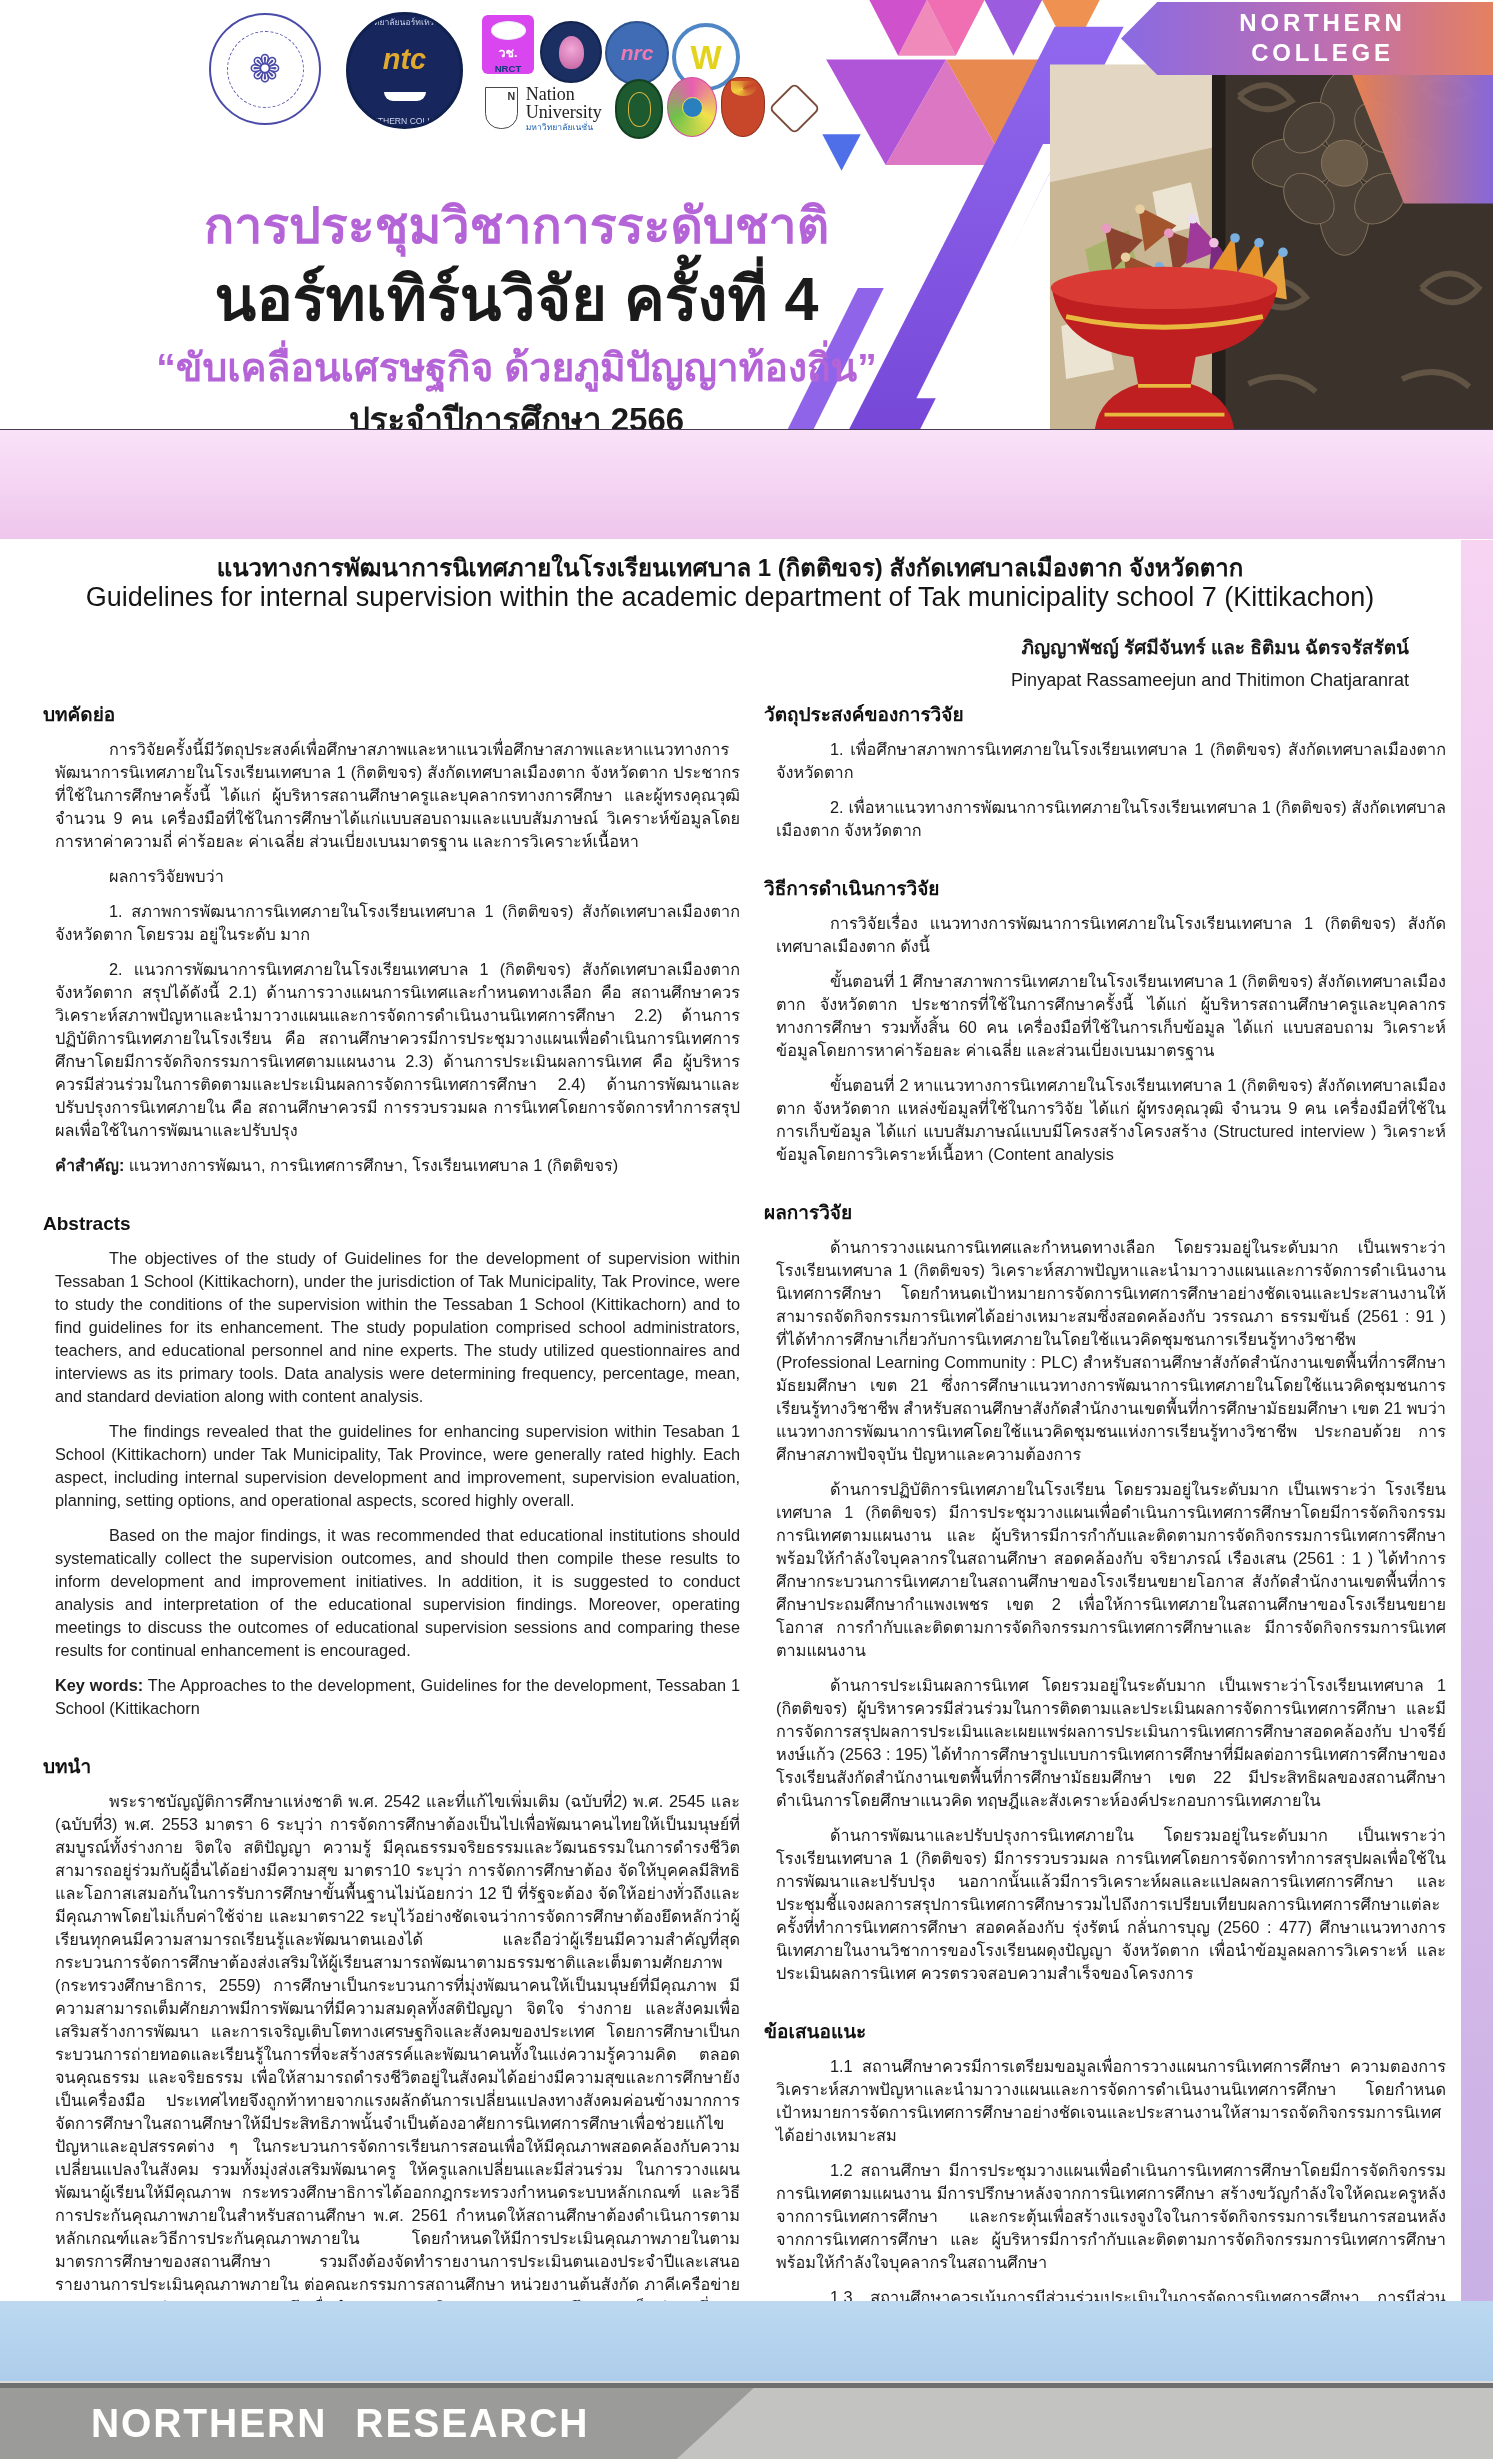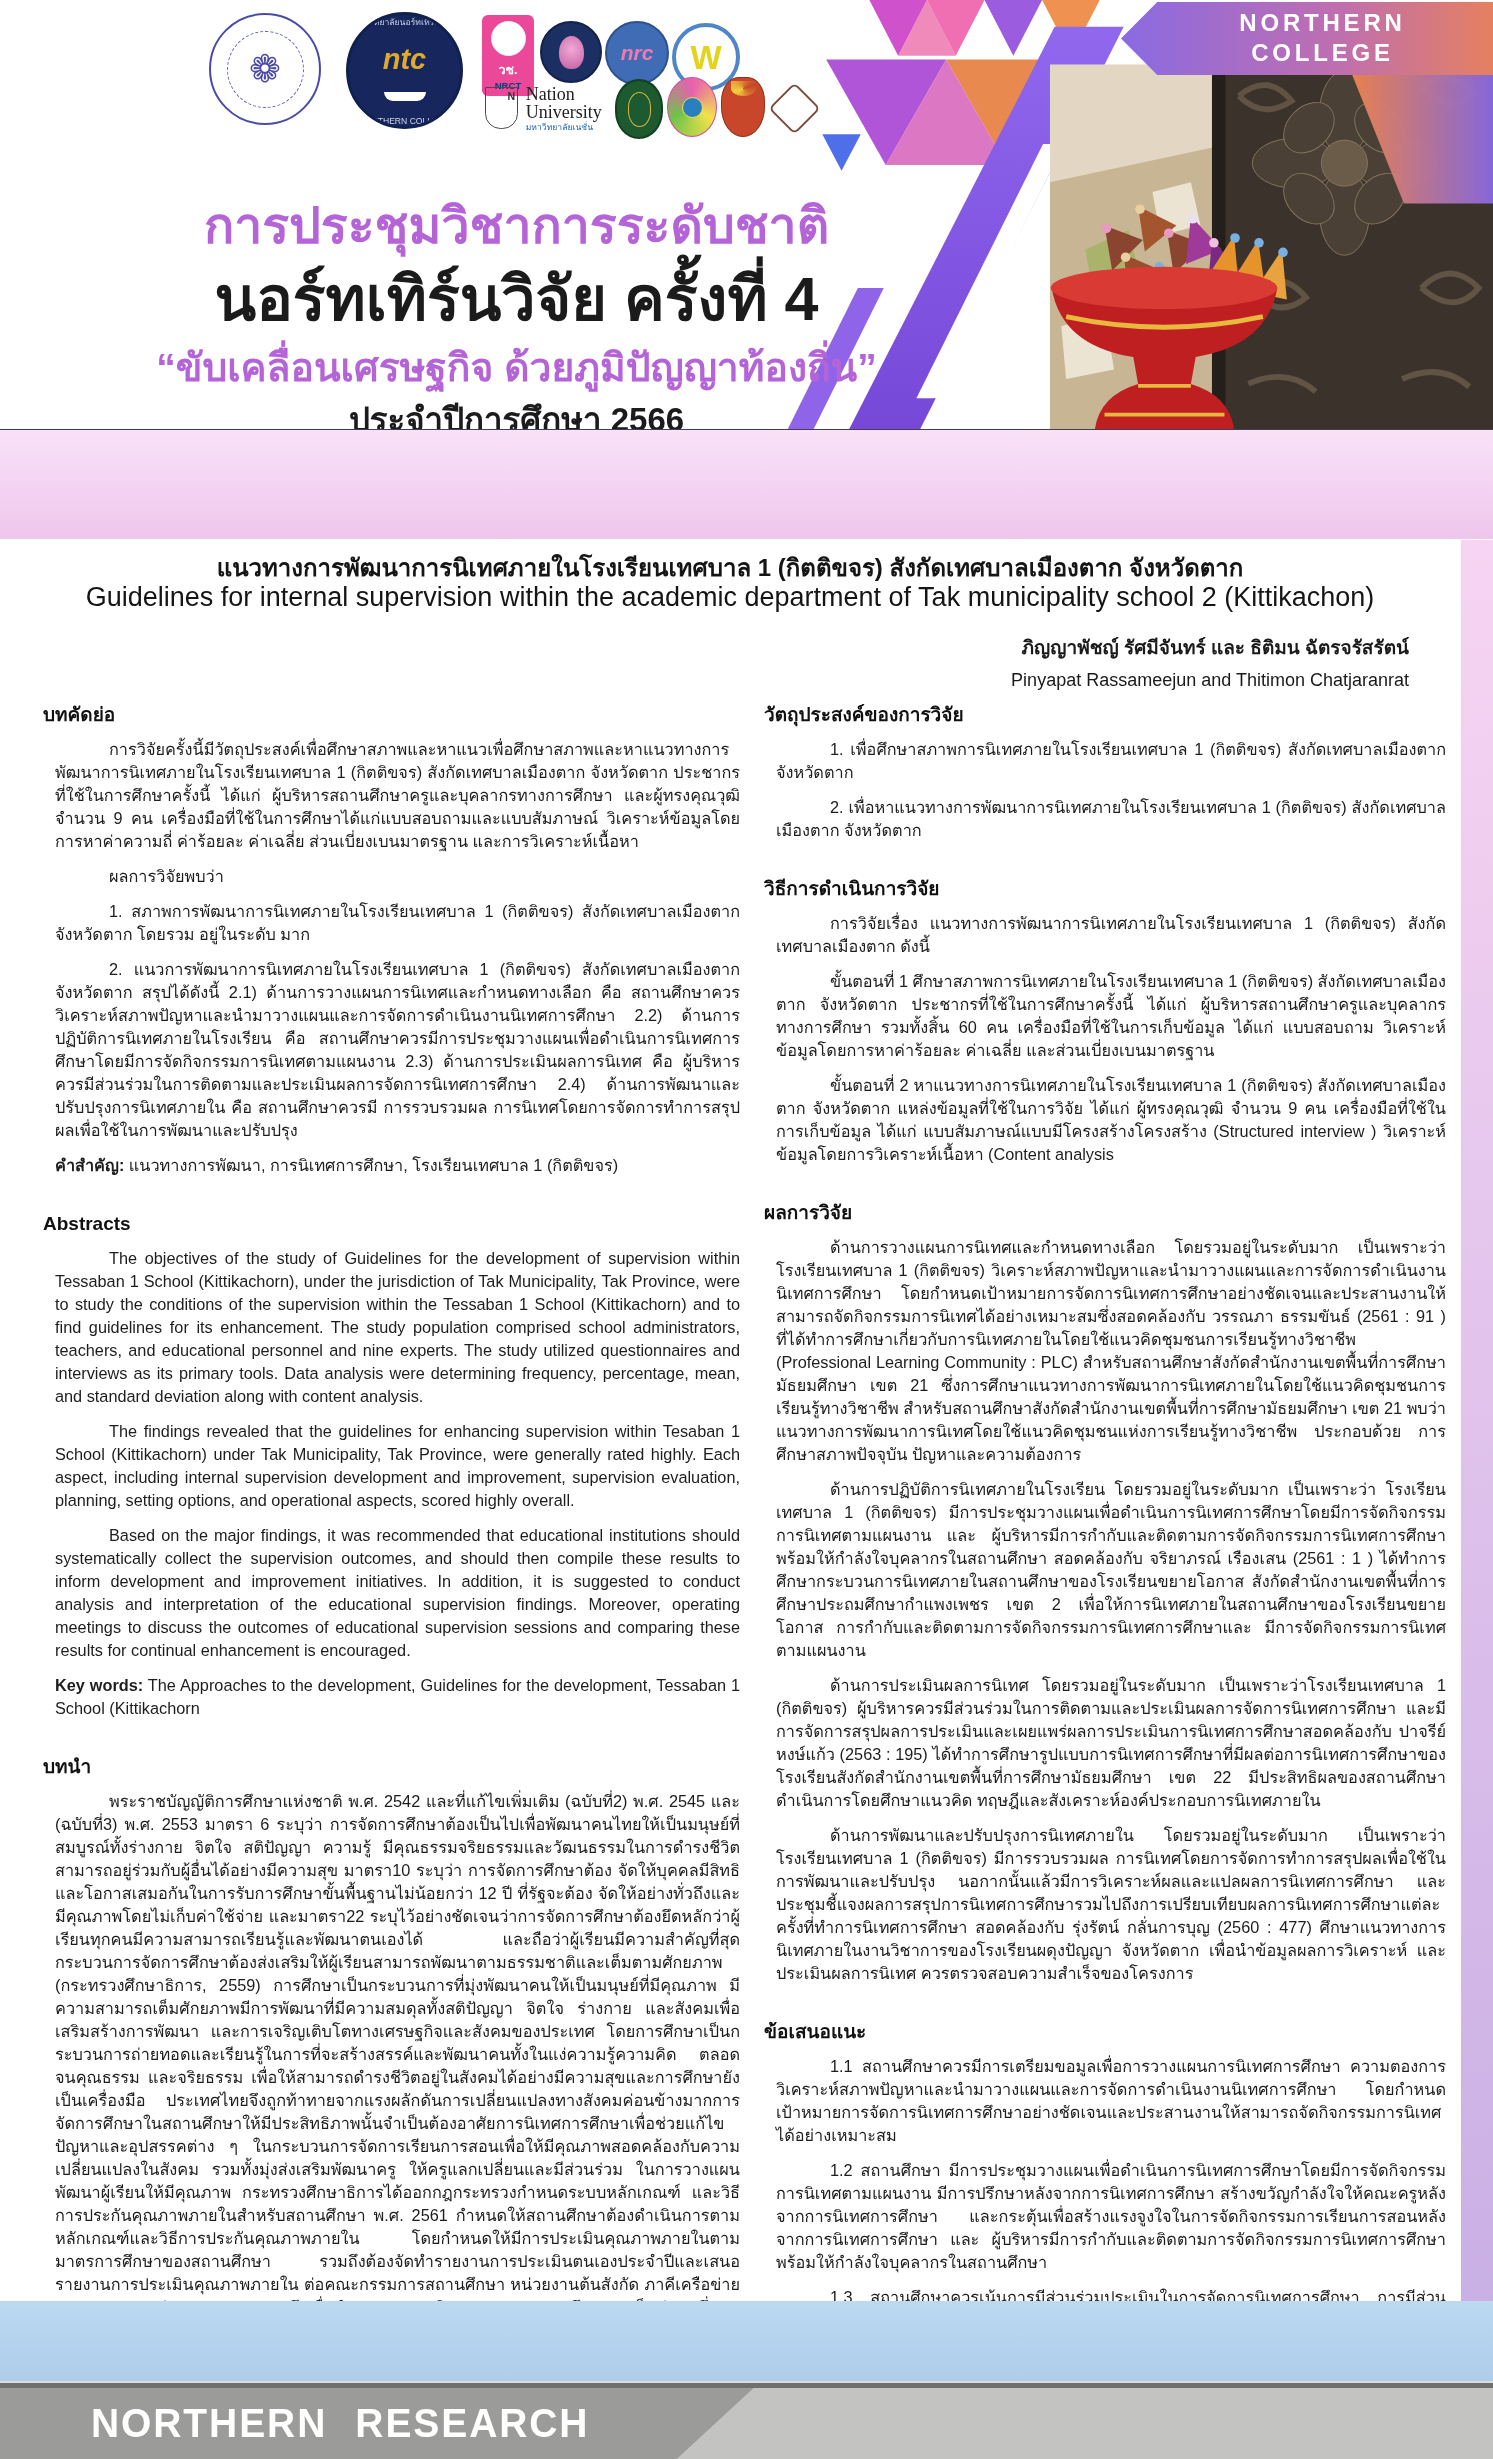--- a/index.html
+++ b/index.html
@@ -12,21 +12,21 @@
 
   
   .logo{position:absolute;overflow:hidden;}
   .logo-seal{left:209px;top:13.4px;width:108px;height:108px;border-radius:50%;border:2.9px solid #4a4aa8;background:#fff;display:flex;align-items:center;justify-content:center;}
   .logo-seal .inner{width:75px;height:75px;border-radius:50%;border:1.9px dashed #5555b0;display:flex;align-items:center;justify-content:center;color:#4a4aa8;font-size:38px;}
   .logo-navy{left:346px;top:11.5px;width:111px;height:111px;border-radius:50%;background:#17265d;border:3.8px solid #10204f;display:flex;flex-direction:column;align-items:center;justify-content:space-between;color:#fff;}
   .logo-navy .arc{font-size:8.6px;color:#cfd6ea;white-space:nowrap;}
   .logo-navy .ntc{font-size:29px;font-weight:bold;color:#e8b javascript93e;}
   .logo-navy .ntc{color:#e0aa2e;font-style:italic;}
   .logo-navy .book{width:42px;height:9.6px;background:#fff;border-radius:0 0 21px 21px;margin-top:1.9px;}
-  .logo-nrct{left:482px;top:15.4px;width:52px;height:81px;background:#ec4899;border-radius:5.8px;display:flex;flex-direction:column;align-items:center;justify-content:flex-start;padding-top:5.8px;box-sizing:border-box;}
+  .logo-nrct{left:482px;top:15.4px;width:52px;height:59px;background:#d946ef;border-radius:5.8px;display:flex;flex-direction:column;align-items:center;justify-content:flex-start;padding-top:5.8px;box-sizing:border-box;}
   .logo-nrct .circ{width:33px;height:33px;background:#fff;border-radius:50%;border:1.9px solid #e6eef5;}
   .logo-nrct .t1{color:#fff;font-weight:bold;font-size:12.5px;margin-top:3.8px;}
   .logo-nrct .t2{color:#123a7a;font-weight:bold;font-size:9.6px;}
   .logo-crest1{left:540px;top:21px;width:58px;height:58px;border-radius:50%;background:#1b2f63;border:2.9px solid #13224c;display:flex;align-items:center;justify-content:center;}
   .logo-crest1 .dot{width:25px;height:33px;background:radial-gradient(circle at 50% 40%,#f2a8d8,#c05f9e);border-radius:50% 50% 45% 45%;}
   .logo-nrc{left:605px;top:21px;width:60px;height:60px;border-radius:50%;background:#3f6cb4;border:2.9px solid #2d528e;display:flex;align-items:center;justify-content:center;}
   .logo-nrc span{color:#f07ab0;font-weight:bold;font-style:italic;font-size:21px;}
   .logo-w{left:672px;top:23px;width:60px;height:60px;border-radius:50%;background:#fff;border:4.8px solid #4f86c6;display:flex;align-items:center;justify-content:center;}
   .logo-w span{color:#e3d31d;font-weight:bold;font-size:33px;line-height:1;}
   .logo-nation{left:485px;top:83px;width:173px;height:50px;display:flex;align-items:center;gap:7.7px;}
@@ -251,21 +251,21 @@
       <span>COLLEGE</span>
     </div>
   </div>
 
   <div class="pink-band"></div>
 
   <div class="paper">
     <div class="rstrip"></div>
 
     <div class="pt-th">แนวทางการพัฒนาการนิเทศภายในโรงเรียนเทศบาล 1 (กิตติขจร) สังกัดเทศบาลเมืองตาก จังหวัดตาก</div>
-    <div class="pt-en">Guidelines for internal supervision within the academic department of Tak municipality school 2 (Kittikachon)</div>
+    <div class="pt-en">Guidelines for internal supervision within the academic department of Tak municipality school 7 (Kittikachon)</div>
 
     <div class="auth">
       <div class="a1">ภิญญาพัชญ์  รัศมีจันทร์ และ ธิติมน ฉัตรจรัสรัตน์</div>
       <div class="a2">Pinyapat  Rassameejun and Thitimon Chatjaranrat</div>
     </div>
 
     <div class="col col-l">
       <h3>บทคัดย่อ</h3>
       <p class="ind">การวิจัยครั้งนี้มีวัตถุประสงค์เพื่อศึกษาสภาพและหาแนวเพื่อศึกษาสภาพและหาแนวทางการพัฒนาการนิเทศภายในโรงเรียนเทศบาล 1 (กิตติขจร) สังกัดเทศบาลเมืองตาก จังหวัดตาก ประชากรที่ใช้ในการศึกษาครั้งนี้ ได้แก่ ผู้บริหารสถานศึกษาครูและบุคลากรทางการศึกษา และผู้ทรงคุณวุฒิ จำนวน 9 คน เครื่องมือที่ใช้ในการศึกษาได้แก่แบบสอบถามและแบบสัมภาษณ์ วิเคราะห์ข้อมูลโดยการหาค่าความถี่  ค่าร้อยละ ค่าเฉลี่ย ส่วนเบี่ยงเบนมาตรฐาน และการวิเคราะห์เนื้อหา</p>
       <p class="ind">ผลการวิจัยพบว่า</p>

